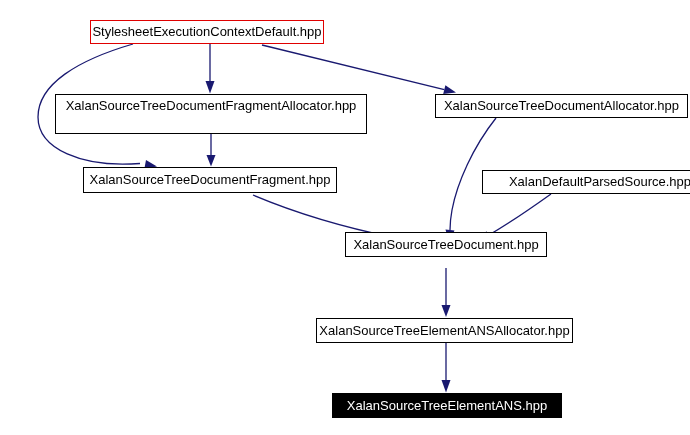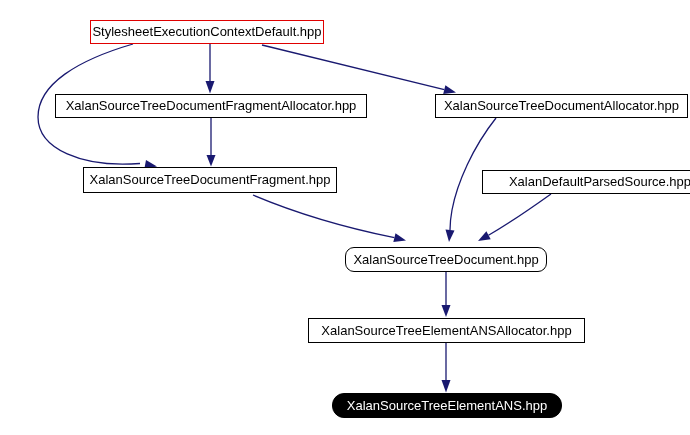--- a/index.html
+++ b/index.html
@@ -44,21 +44,20 @@
     white-space: nowrap;
     overflow: hidden;
     cursor: pointer;
   }
   .node-highlight { border-color: var(--highlight-border); }
   .node-current {
     background: var(--current-bg);
     color: var(--current-fg);
     border-color: var(--current-bg);
     cursor: default;
-    border-radius: 12px;
   }
 </style>
 </head>
 <body>
 
 <div id="canvas">
 
   <svg id="edge-layer" viewBox="0 0 690 435" xmlns="http://www.w3.org/2000/svg">
 
     <g>
@@ -102,27 +101,27 @@
     </g>
 
     <g>
       <path class="edge" d="M446,343 L446,381"></path>
       <polygon class="arrow" points="441.5,380 450.5,380 446,392.5"></polygon>
     </g>
   </svg>
 
   <div class="node node-highlight" style="left:90px; top:20px; width:234px; height:24px; line-height:22px;">StylesheetExecutionContextDefault.hpp</div>
 
-  <div class="node" style="left:55px; top:94px; width:312px; height:24px; line-height:22px;">XalanSourceTreeDocumentFragmentAllocator.hpp</div>
+  <div class="node" style="left:55px; top:94px; width:312px; height:40px; line-height:22px;">XalanSourceTreeDocumentFragmentAllocator.hpp</div>
 
   <div class="node" style="left:388px; top:94px; width:253px; height:24px; line-height:22px;margin-left:47px;">XalanSourceTreeDocumentAllocator.hpp</div>
 
   <div class="node" style="left:83px; top:167px; width:254px; height:26px; line-height:24px;">XalanSourceTreeDocumentFragment.hpp</div>
 
   <div class="node" style="left:482px; top:170px; width:236px; height:24px; line-height:22px;">XalanDefaultParsedSource.hpp</div>
 
-  <div class="node" style="left:345px; top:247px; width:202px; height:25px; line-height:23px;border-radius:9px;">XalanSourceTreeDocument.hpp</div>
+  <div class="node" style="left:345px; top:232px; width:202px; height:25px; line-height:23px;">XalanSourceTreeDocument.hpp</div>
 
-  <div class="node" style="left:308px; top:318px; width:277px; height:25px; line-height:23px;">XalanSourceTreeElementANSAllocator.hpp</div>
+  <div class="node" style="left:316px; top:318px; width:257px; height:25px; line-height:23px;">XalanSourceTreeElementANSAllocator.hpp</div>
 
   <div class="node node-current" style="left:332px; top:393px; width:230px; height:25px; line-height:23px;">XalanSourceTreeElementANS.hpp</div>
 
 </div>
 
 </body></html>

